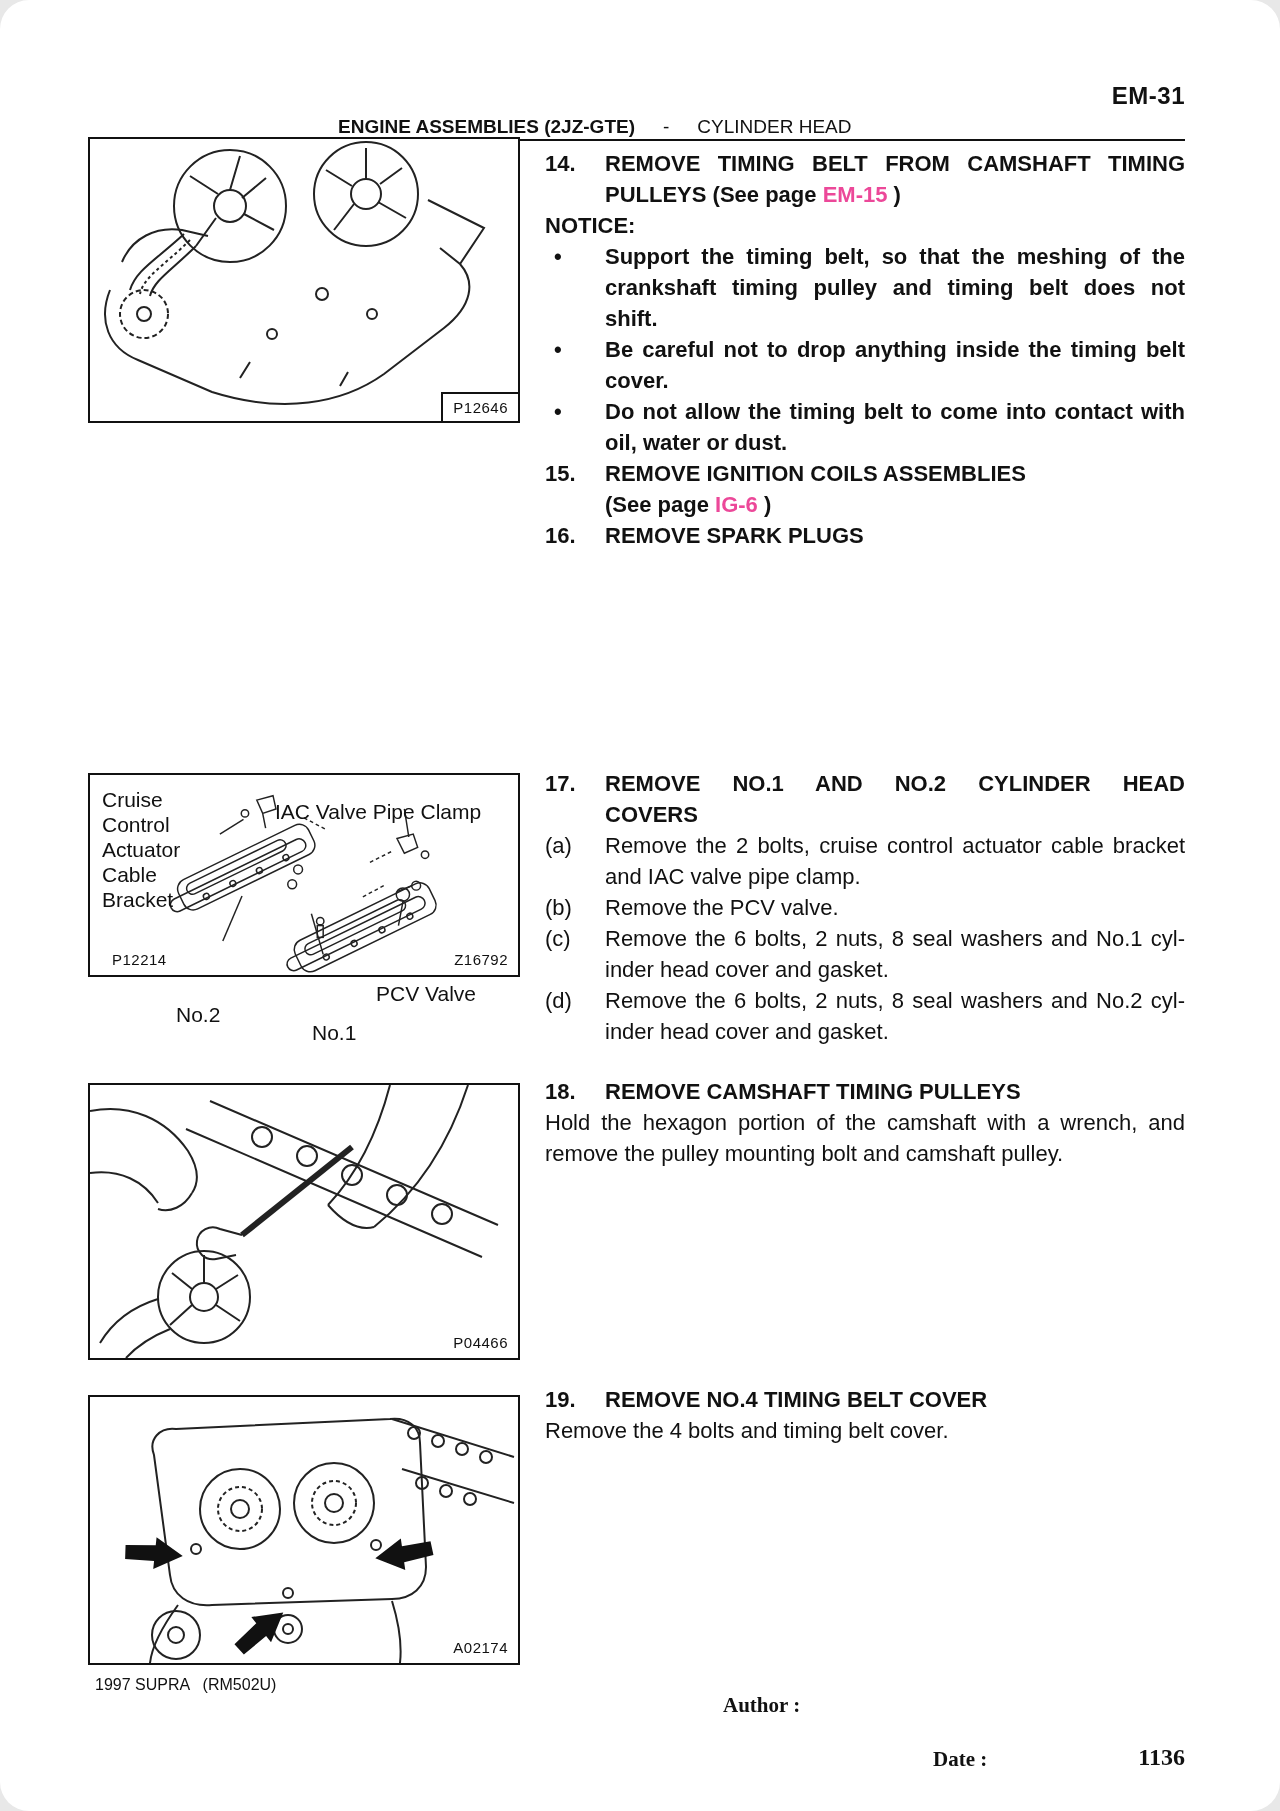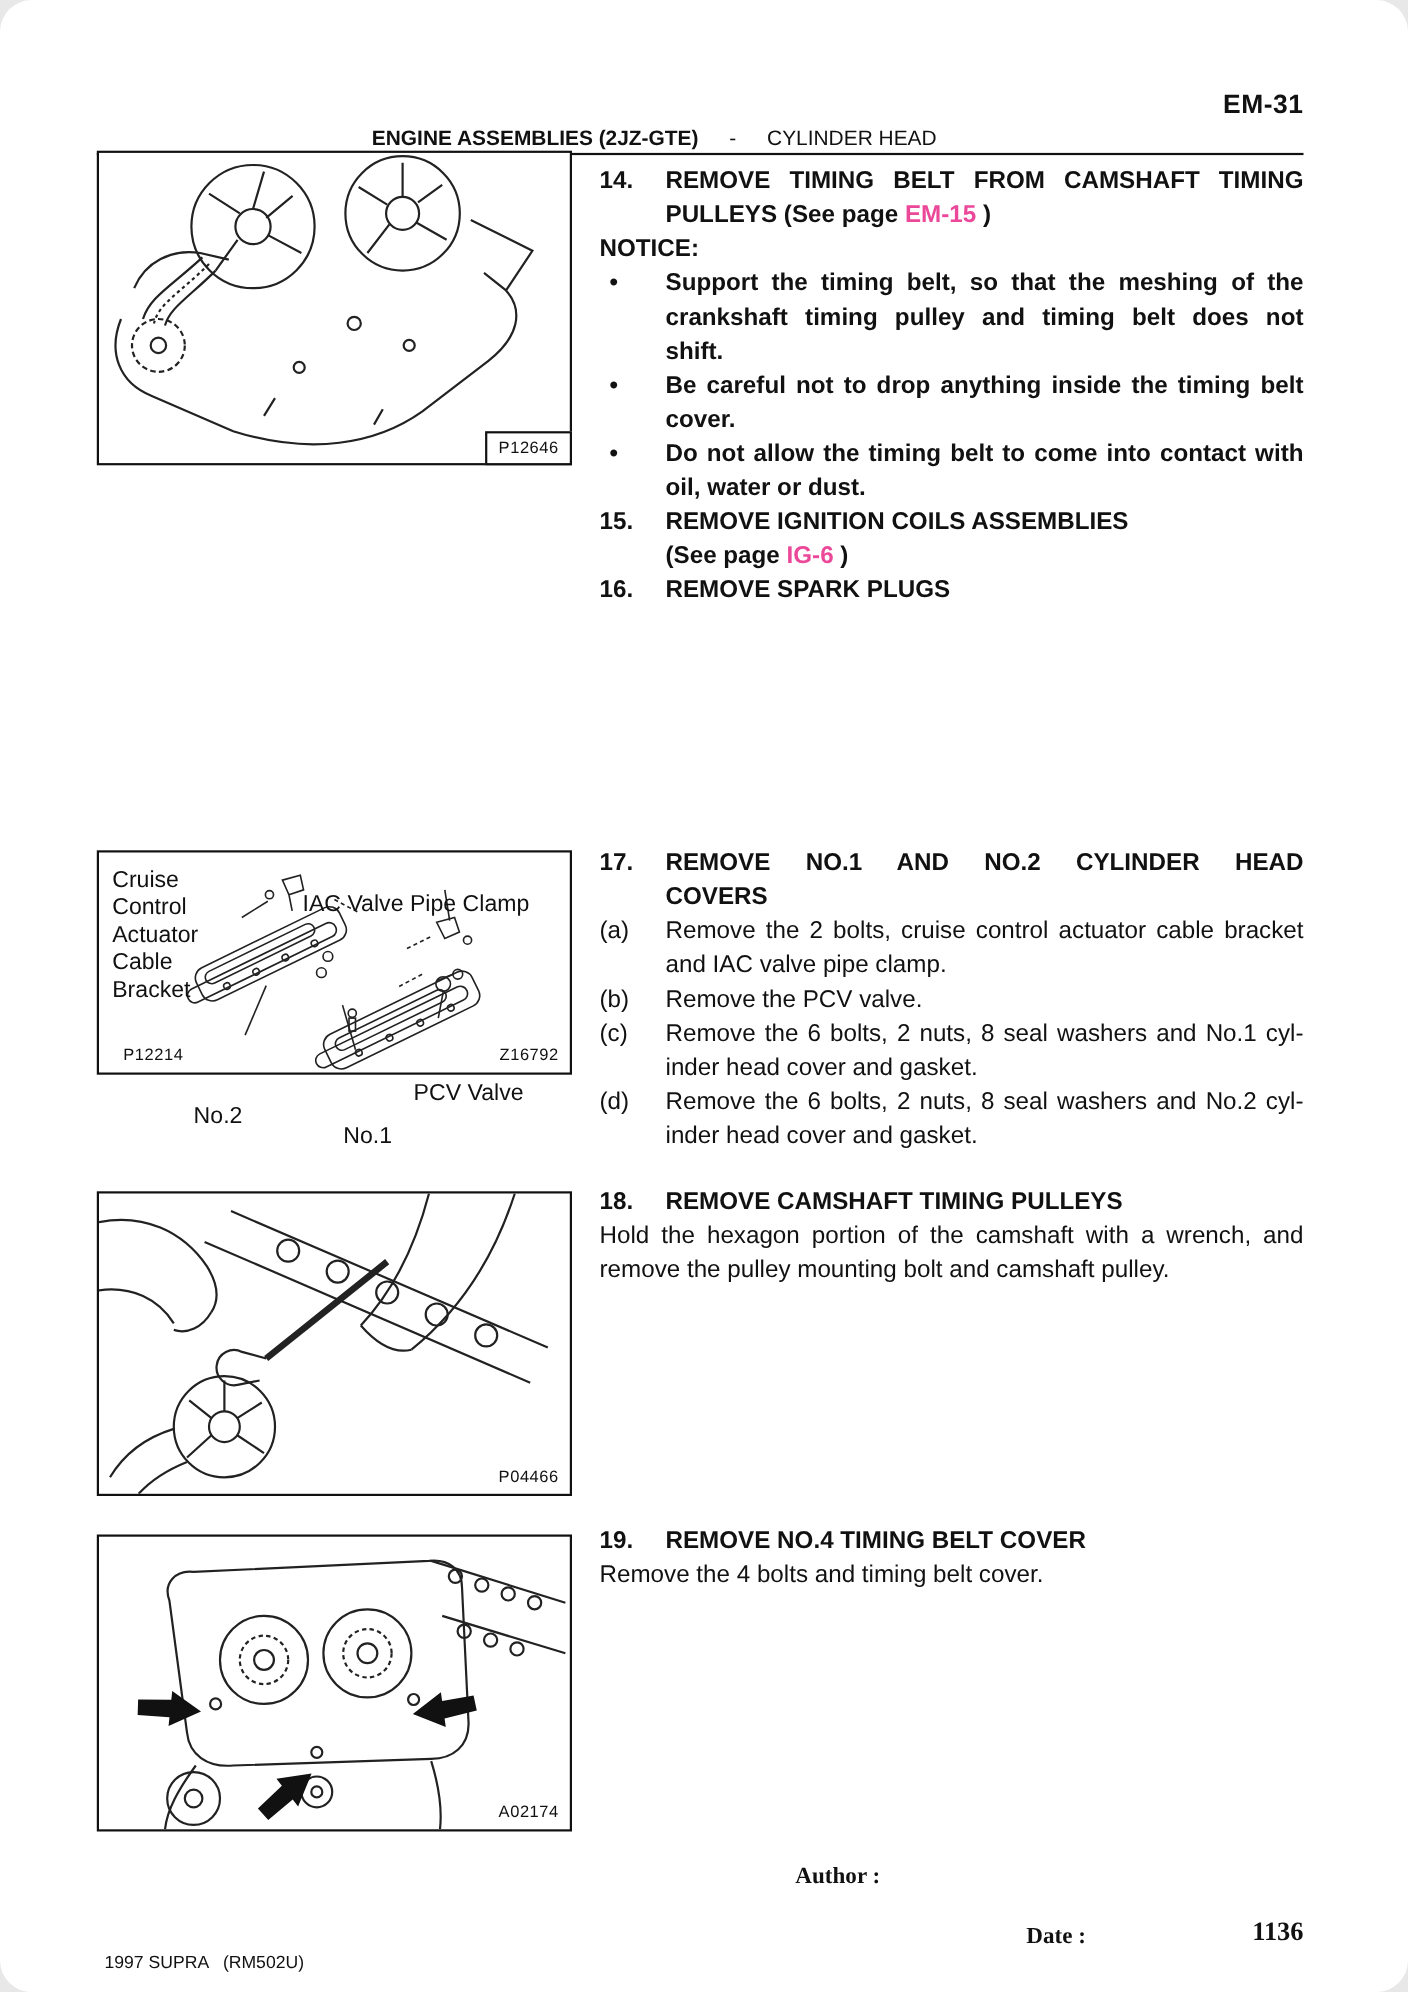--- a/index.html
+++ b/index.html
@@ -22,41 +22,41 @@
   #fig3{top:1083px;height:277px;}
   #fig4{top:1395px;height:270px;}
   .fig svg{position:absolute;left:0;top:0;width:100%;height:100%;}
   .cap{position:absolute;font-size:15px;color:#111;letter-spacing:.5px;}
   .cap-box{position:absolute;right:-2px;bottom:-2px;border:2px solid #111;background:#fff;
            padding:5px 10px;font-size:15px;letter-spacing:.5px;}
   .cap-bl{left:8px;bottom:7px;margin-left:14px;}
   .cap-br{right:10px;bottom:7px;}
   .fig-label{position:absolute;font-size:21px;line-height:25px;color:#111;}
   .lab-bracket{left:12px;top:12px;width:140px;}
-  .lab-iac{left:185px;top:34px;white-space:nowrap;}
+  .lab-iac{left:185px;top:24px;white-space:nowrap;}
   .lab-pcv{left:286px;top:206px;white-space:nowrap;}
   .lab-no2{left:86px;top:227px;}
   .lab-no1{left:222px;top:245px;}
 
   
   .col,.sec{position:absolute;left:545px;width:640px;font-size:22px;line-height:31px;color:#111;}
   .col{top:148px;}
   #sec17{top:768px;}
   #sec18{top:1076px;}
   #sec19{top:1384px;}
   .item{display:flex;}
   .num{width:60px;flex:none;}
   .num.bul{padding-left:9px;}
   .body{flex:1;min-width:0;}
   .b{font-weight:bold;}
   .jl{text-align:justify;text-align-last:justify;}
   .link{color:#ec4899;text-decoration:none;cursor:pointer;}
 
   
-  .ftr-model{position:absolute;left:95px;top:1776px;font-size:16px;white-space:pre;}
+  .ftr-model{position:absolute;left:95px;top:1676px;font-size:16px;white-space:pre;}
   .ftr-author{position:absolute;left:723px;top:1693px;font-family:"Liberation Serif",serif;
               font-weight:bold;font-size:21px;}
   .ftr-date{position:absolute;left:933px;top:1747px;font-family:"Liberation Serif",serif;
             font-weight:bold;font-size:21px;}
   .ftr-page{position:absolute;left:1065px;top:1744px;width:120px;text-align:right;
             font-family:"Liberation Serif",serif;font-weight:bold;font-size:24px;}
 </style>
 </head>
 <body>
 

